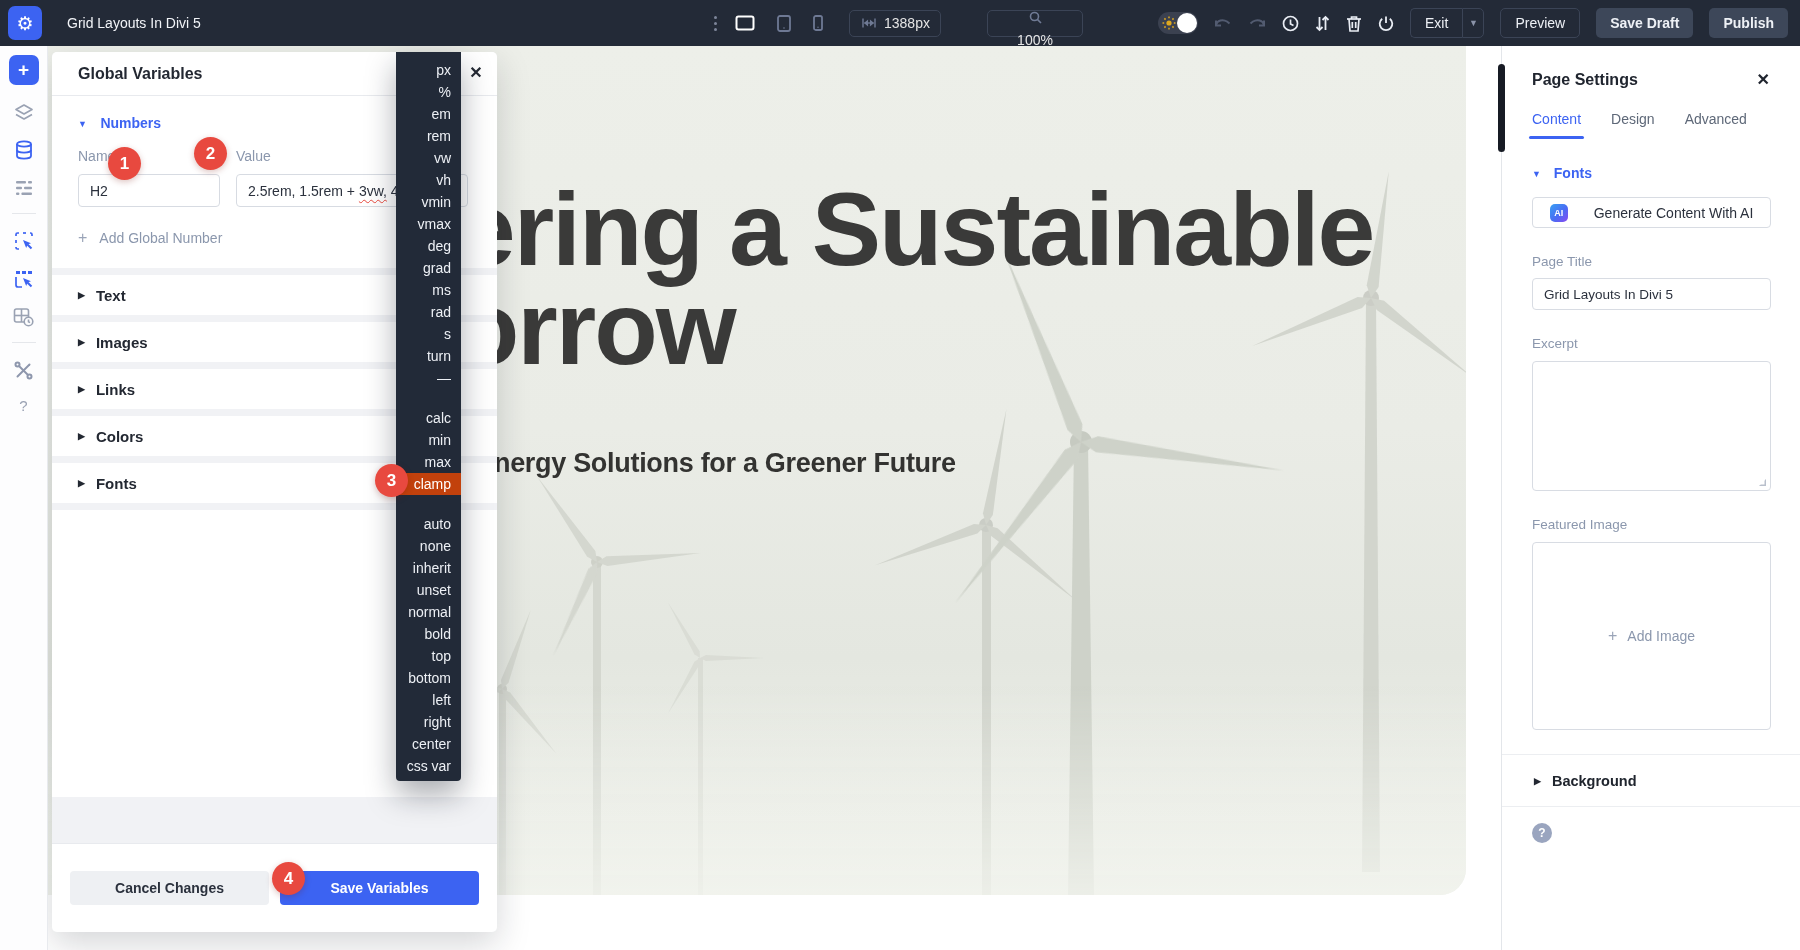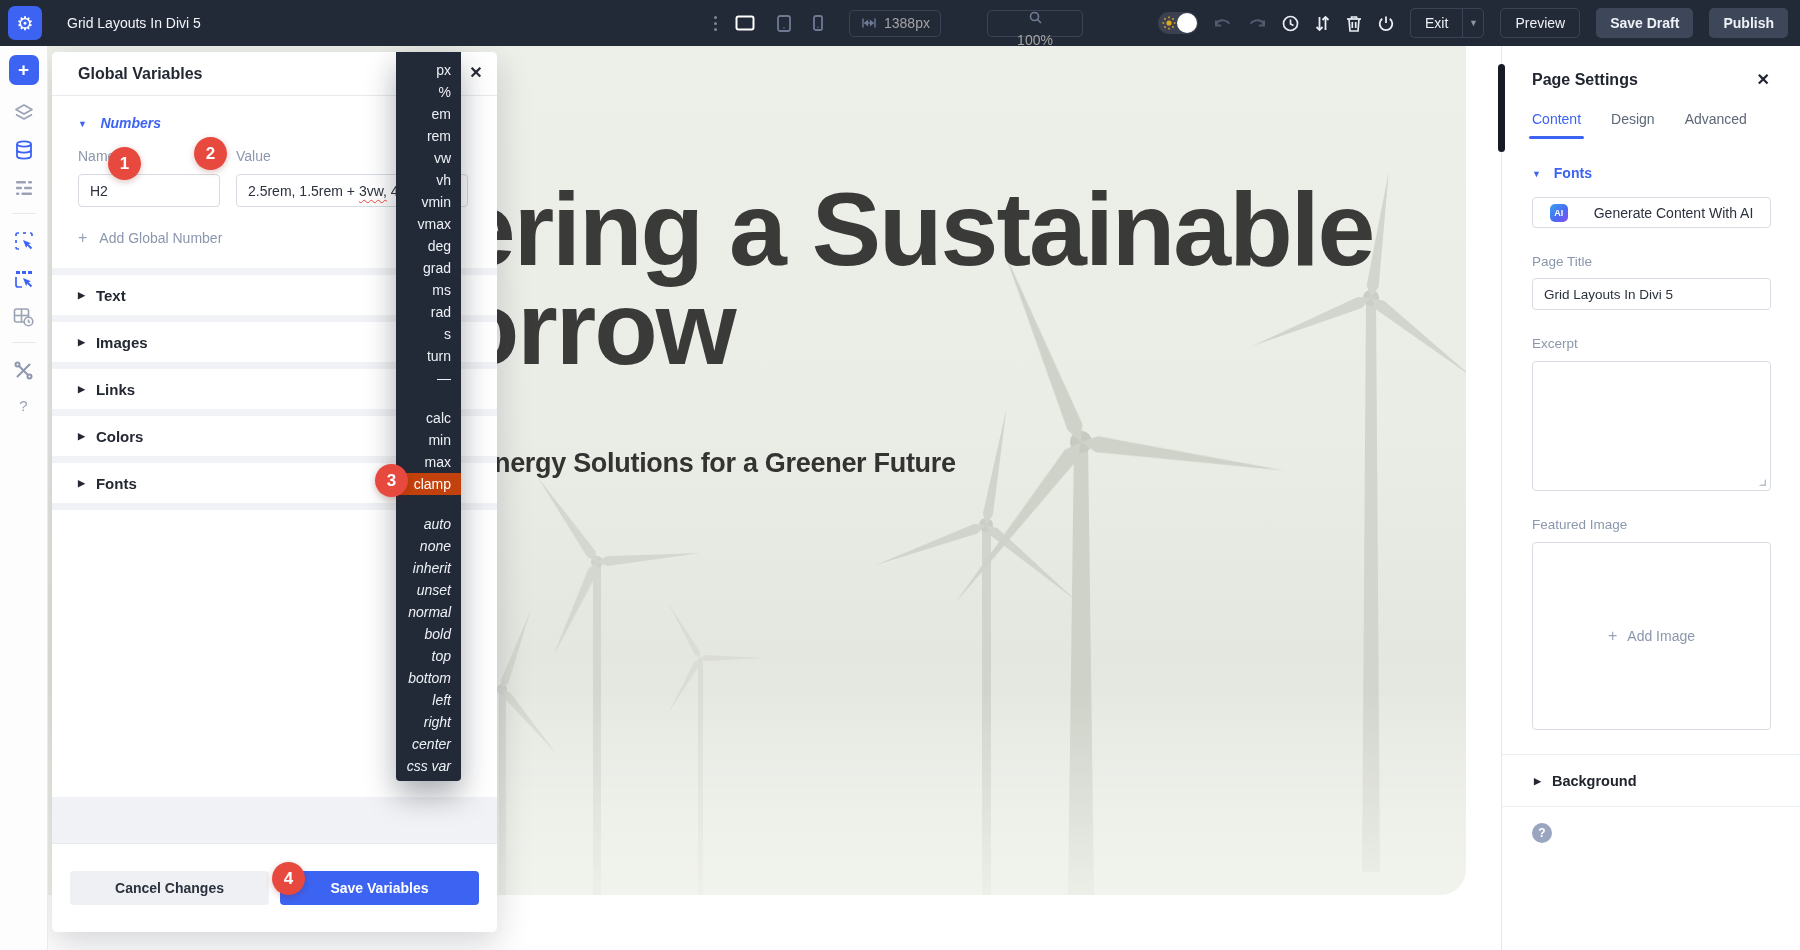--- a/index.html
+++ b/index.html
@@ -15,21 +15,21 @@
   .tb-title { position:absolute; left:67px; top:0; height:46px; display:flex;
     align-items:center; color:#f2f4f8; font-size:14px; }
   .tb-center { position:absolute; left:714px; top:0; height:46px; display:flex;
     align-items:center; gap:18px; }
   .kebab { color:#7d8699; font-size:15px; letter-spacing:0; line-height:5px;
     display:flex; flex-direction:column; gap:3px; align-items:center; }
   .kebab i { width:3px; height:3px; background:#7d8699; border-radius:50%; display:block; }
   .dev-icons { display:flex; align-items:center; gap:22px; }
   .tb-box { height:27px; border:1px solid #3b4456; border-radius:5px;
     display:flex; align-items:center; gap:8px; padding:0 12px;
-    color:#a3a3a3; font-size:14px; }
+    color:#e5e5e5; font-size:14px; }
   .tb-box.width { margin-left:8px; width:92px; }
   .tb-box.zoom  { margin-left:28px; width:96px;flex-direction:column; }
   .tb-right { position:absolute; right:12px; top:0; height:46px; display:flex;
     align-items:center; gap:16px; }
   .toggle { width:40px; height:22px; background:#3b4150; border-radius:11px;
     position:relative; display:flex; align-items:center; padding-left:4px; }
   .toggle .knob { position:absolute; right:1px; top:1px; width:20px; height:20px;
     background:#fff; border-radius:50%; }
   .tb-ic { color:#e9edf4; display:flex; align-items:center; }
   .tb-ic.muted { color:#525b70; }
@@ -70,21 +70,21 @@
   
   .gv-panel { position:absolute; left:52px; top:52px; width:445px; height:880px;
     background:#f1f2f5; border-radius:5px; z-index:10;
     box-shadow:0 12px 34px rgba(20,25,40,.18); overflow:hidden; }
   .gv-header { background:#fff; height:44px; border-bottom:1px solid #e8eaee;
     display:flex; align-items:center; padding-left:26px;
     font-size:16px; font-weight:bold; color:#232832; }
   .gv-numbers { background:#fff; padding:18px 26px 0 26px; height:172px; }
   .tri-blue { color:#3c63f2; font-size:9px; margin-right:9px; vertical-align:1px; }
   .tri-dark { color:#232832; font-size:9px; margin-right:11px; vertical-align:1px; }
-  .gv-sec-title { color:#3c63f2; font-size:14px; font-weight:bold;font-style:italic; }
+  .gv-sec-title { color:#3c63f2; font-size:14px; font-weight:bold; }
   .gv-labels { display:flex; margin-top:16px; }
   .gv-label { color:#8b97ad; font-size:14px; }
   .gv-label.name { width:158px; }
   .gv-inputs { display:flex; margin-top:10px; }
   .gv-input { height:33px; border:1px solid #d7dbe2; border-radius:4px; background:#fff;
     font-size:14px; color:#2b313d; display:flex; align-items:center; padding:0 11px; }
   .gv-input.name { width:142px; margin-right:16px; }
   .gv-input.value { width:232px; overflow:hidden; white-space:nowrap; }
   .squiggle { text-decoration:underline; text-decoration-style:wavy;
     text-decoration-color:#e8493f; text-underline-offset:3px; text-decoration-thickness:1px; }
@@ -100,21 +100,21 @@
   .btn-cancel { width:200px; height:34px; background:#eef0f3; border:none; border-radius:4px;
     font-size:14px; font-weight:bold; color:#2b313d; font-family:inherit; }
   .btn-save { width:200px; height:34px; background:#3c63f2; border:none; border-radius:4px;
     font-size:14px; font-weight:bold; color:#ffffff; font-family:inherit; }
 
   
   .unit-dd { position:absolute; left:396px; top:52px; width:65px; height:729px;
     background:#222a38; border-radius:0 0 4px 4px; z-index:20; padding-top:7px;
     box-shadow:0 14px 30px rgba(15,20,35,.35); }
   .dd-group { margin-bottom:18px; }
-  .dd-group:last-child { margin-bottom:12px;font-style:italic; }
+  .dd-group:last-child { margin-bottom:12px; }
   .dd-item { height:22px; line-height:22px; text-align:right; padding-right:10px;
     color:#edf0f5; font-size:14px; cursor:pointer; }
   .dd-item.selected { background:#c2410c; color:#fff; }
   .dd-close { position:absolute; left:465px; top:61px; width:22px; height:22px; z-index:21;
     background:transparent; border:none; font-size:16px; font-weight:bold; color:#232832;
     display:flex; align-items:center; justify-content:center; font-family:inherit; }
 
   
   .badge { position:absolute; width:33px; height:33px; border-radius:50%;
     background:#e8493f; color:#fff; font-size:17px; font-weight:bold; z-index:30;

